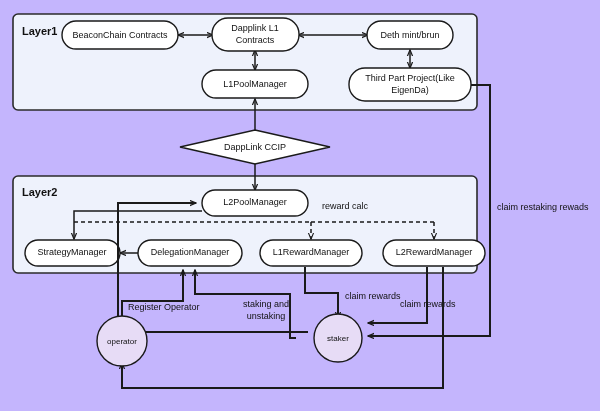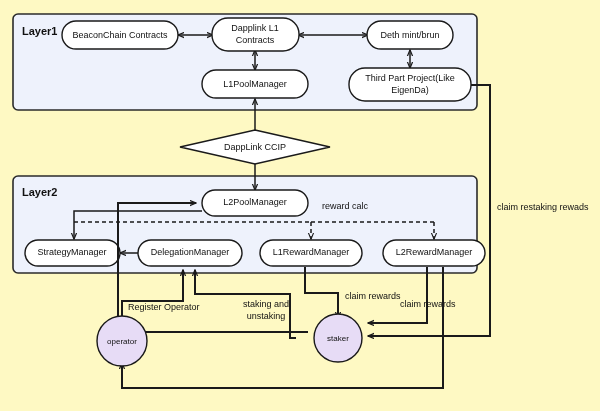--- a/index.html
+++ b/index.html
@@ -4,21 +4,21 @@
 <style>
   html, body {
     margin: 0;
     padding: 0;
     background: #ffffff;
   }
   #diagram-root {
     position: relative;
     width: 600px;
     height: 411px;
-    background: #fef9c3;
+    background: #c4b5fd;
     font-family: "Liberation Sans", sans-serif;
     overflow: hidden;
   }
   svg#arch-svg {
     display: block;
     width: 600px;
     height: 411px;
   }
   .layer-rect {
     fill: #eef2fc;

